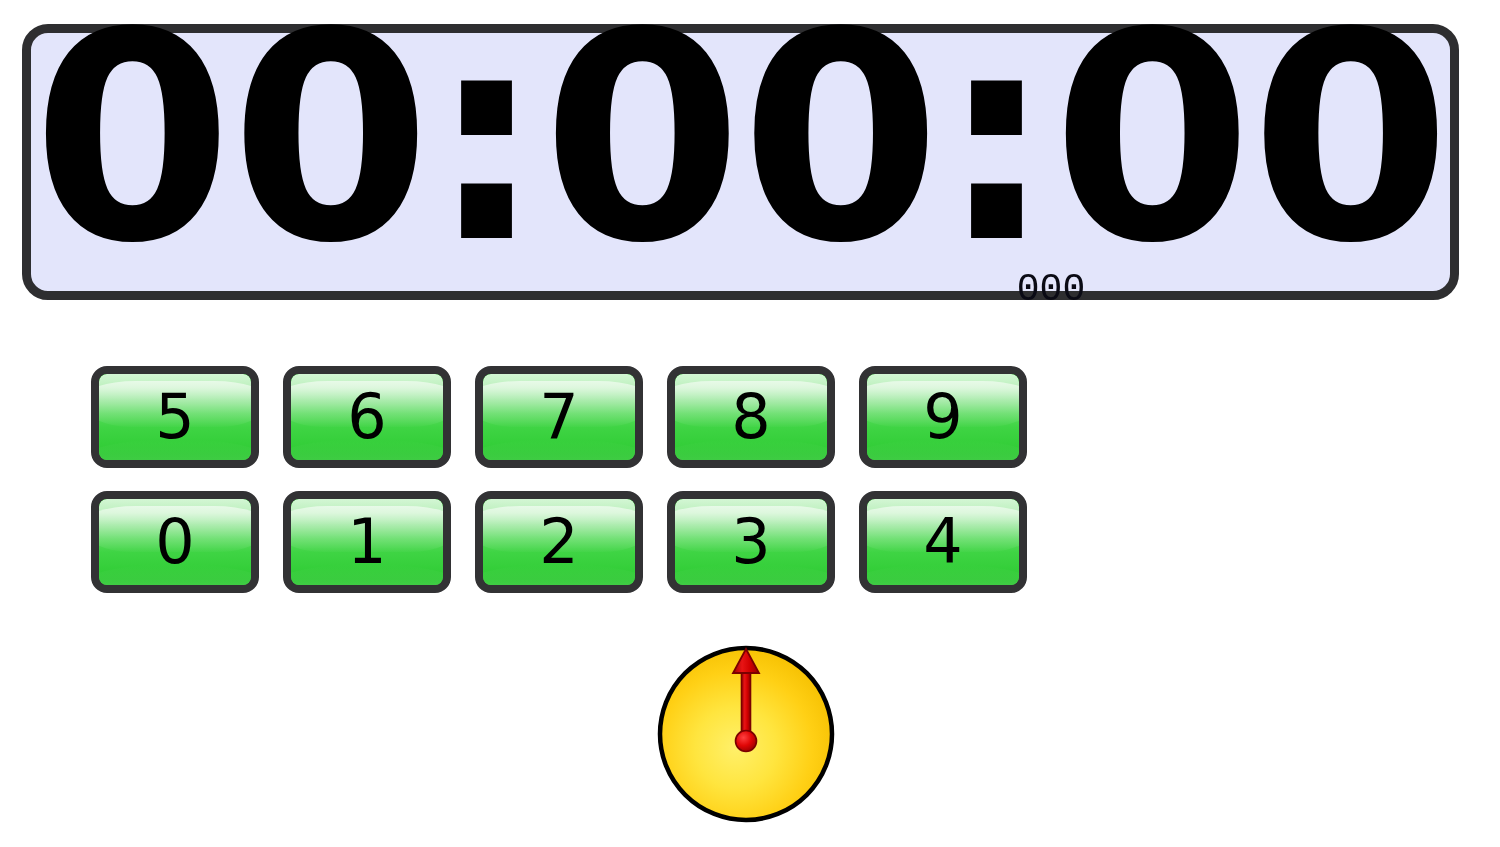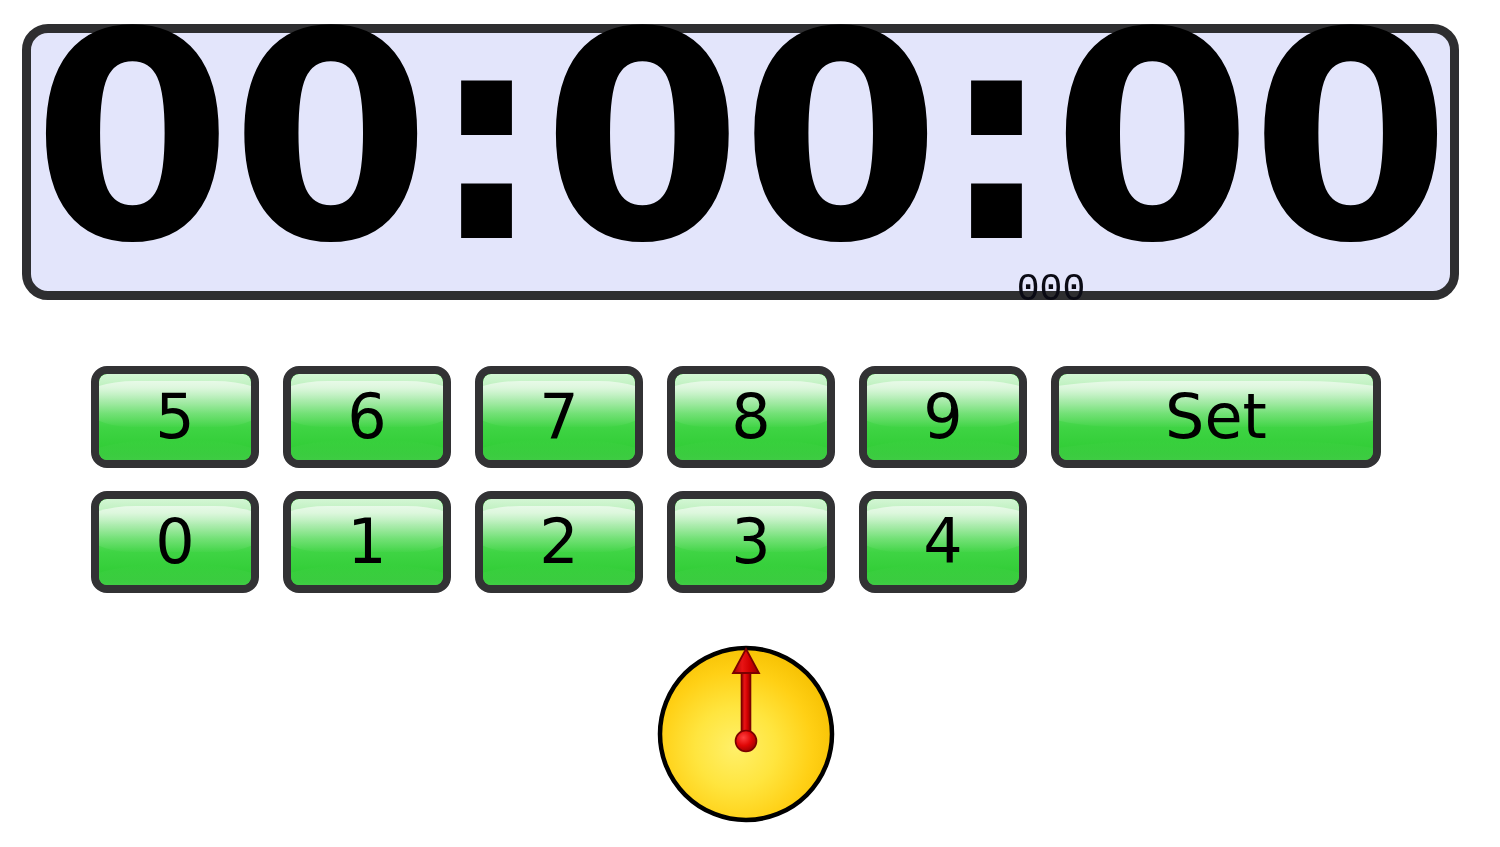--- a/index.html
+++ b/index.html
@@ -239,26 +239,20 @@
         <div class="klabel">8</div>
       </div>
 
       <div class="key">
         <div class="face"></div>
         <div class="gloss"></div>
         <div class="lowgloss"></div>
         <div class="klabel">9</div>
       </div>
 
-      <div class="key wide">
-        <div class="face"></div>
-        <div class="gloss"></div>
-        <div class="lowgloss"></div>
-        <div class="klabel">Set</div>
-      </div>
 
     </div>
 
     <div class="key-row">
 
       <div class="key">
         <div class="face"></div>
         <div class="gloss"></div>
         <div class="lowgloss"></div>
         <div class="klabel">0</div>

